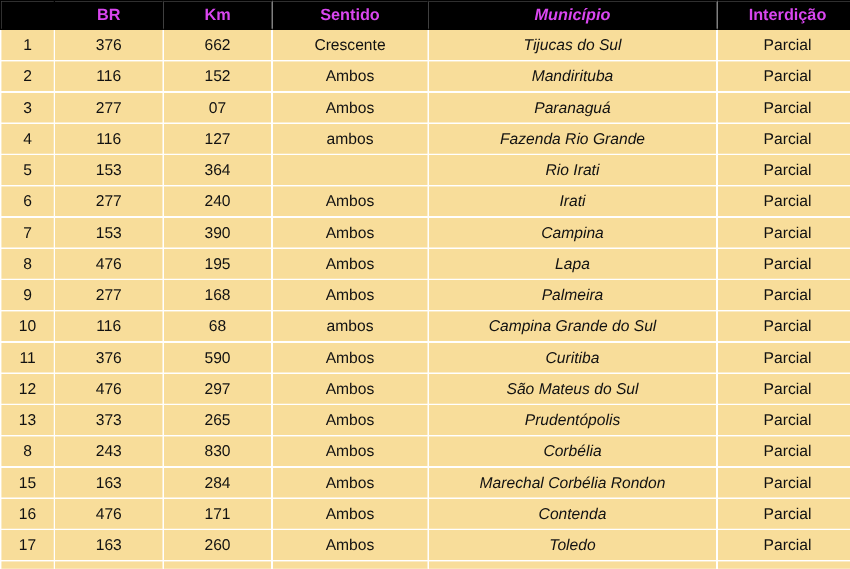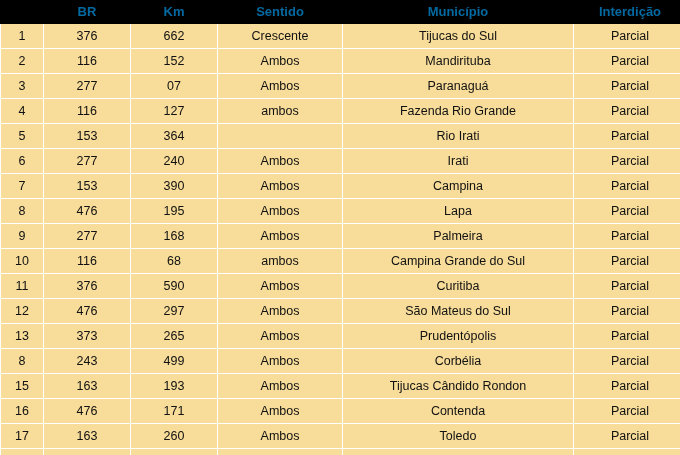--- a/index.html
+++ b/index.html
@@ -25,39 +25,39 @@
     font-size: 12.5px;
     color: #111111;
     height: 24px;
     padding: 0;
     line-height: 24px;
     overflow: hidden;
     white-space: nowrap;
   }
   table.road-table thead th {
     background: #000000;
-    color: #0369a1;
+    color: #d946ef;
     font-weight: bold;
     font-size: 13px;
     height: 22px;
     line-height: 22px;
     border: 1px solid #000000;
   }
   thead th.corner-cell {
     background: #ffffff;
     border: 1px solid #ffffff;
   }
   tr.row-parcial td {
     background: #f8dd9a;
   }
   .col-idx   { width: 42px; }
   .col-br    { width: 86px; }
   .col-km    { width: 86px; }
   .col-sent  { width: 124px; }
-  .col-mun   { width: 230px; }
+  .col-mun   { width: 230px; font-style: italic; }
   .col-inter { width: 112px; }
 </style>
 </head>
 <body>
 
 <table class="road-table">
   <thead>
     <tr>
       <th class="corner-cell col-idx"></th>
       <th class="col-br">BR</th>
@@ -168,31 +168,31 @@
         <td class="col-idx">13</td>
         <td class="col-br">373</td>
         <td class="col-km">265</td>
         <td class="col-sent">Ambos</td>
         <td class="col-mun">Prudentópolis</td>
         <td class="col-inter">Parcial</td>
       </tr>
       <tr class="row-parcial">
         <td class="col-idx">8</td>
         <td class="col-br">243</td>
-        <td class="col-km">499</td>
+        <td class="col-km">830</td>
         <td class="col-sent">Ambos</td>
         <td class="col-mun">Corbélia</td>
         <td class="col-inter">Parcial</td>
       </tr>
       <tr class="row-parcial">
         <td class="col-idx">15</td>
         <td class="col-br">163</td>
-        <td class="col-km">193</td>
-        <td class="col-sent">Ambos</td>
-        <td class="col-mun">Tijucas Cândido Rondon</td>
+        <td class="col-km">284</td>
+        <td class="col-sent">Ambos</td>
+        <td class="col-mun">Marechal Corbélia Rondon</td>
         <td class="col-inter">Parcial</td>
       </tr>
       <tr class="row-parcial">
         <td class="col-idx">16</td>
         <td class="col-br">476</td>
         <td class="col-km">171</td>
         <td class="col-sent">Ambos</td>
         <td class="col-mun">Contenda</td>
         <td class="col-inter">Parcial</td>
       </tr>

